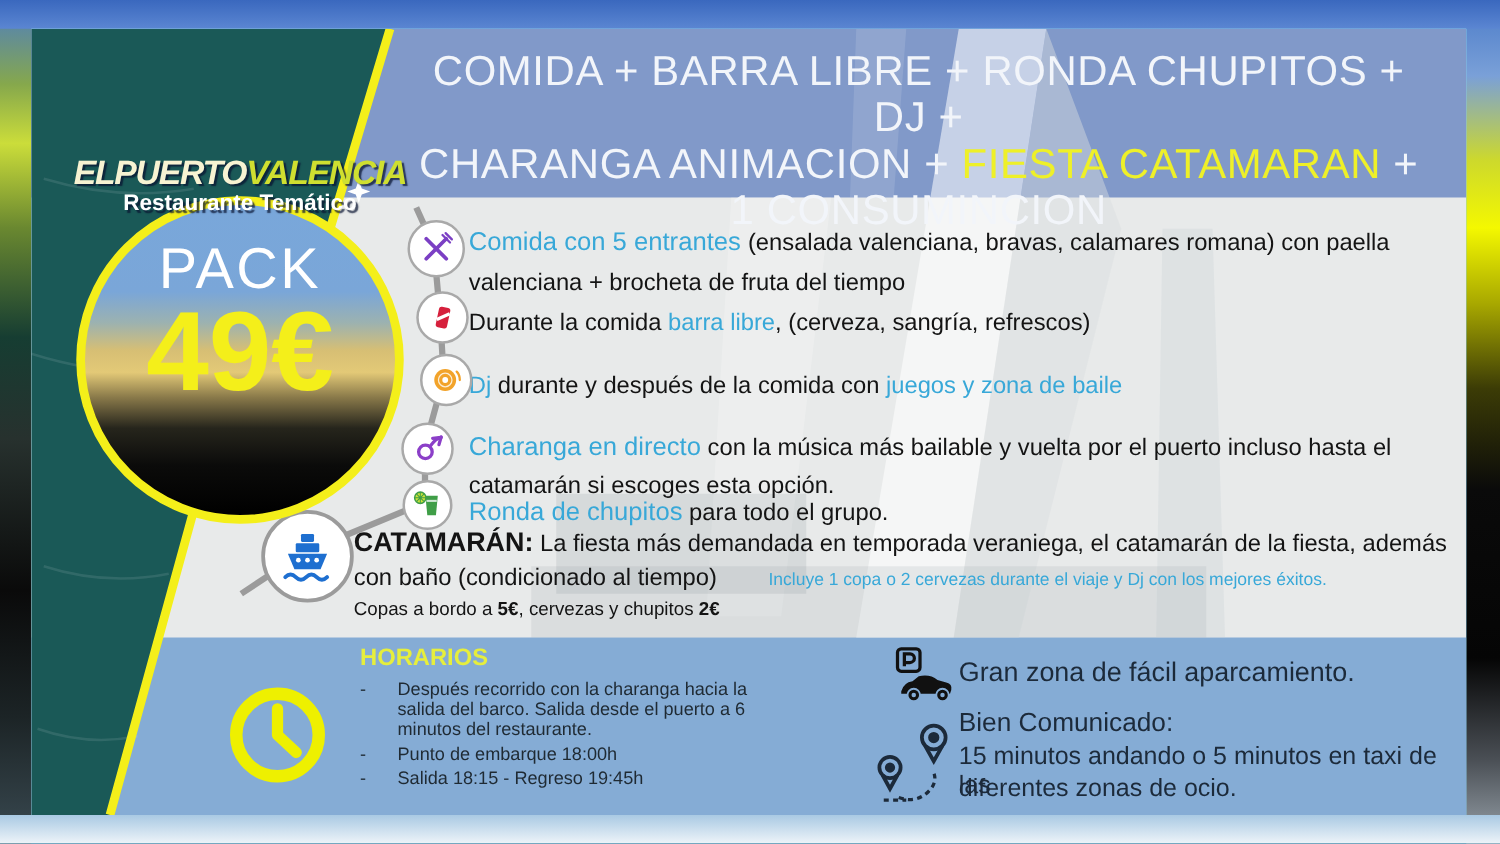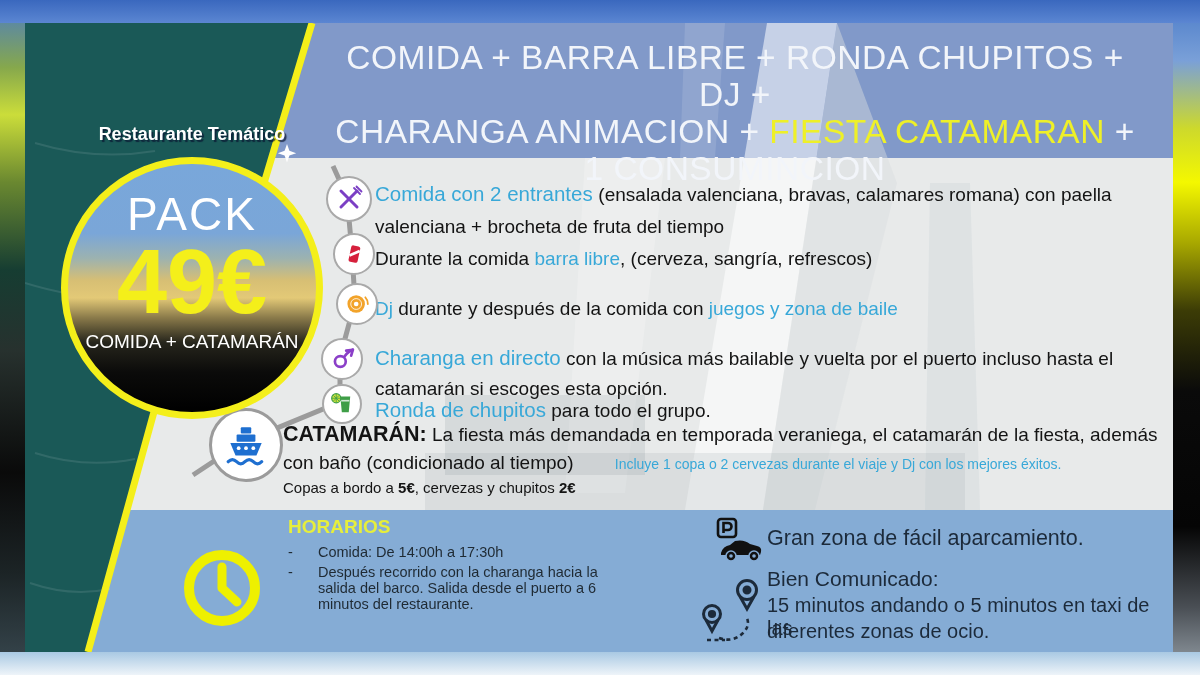--- a/index.html
+++ b/index.html
@@ -100,27 +100,27 @@
       <path d="M262 121 l2.4 6.8 6.8 2.4 -6.8 2.4 -2.4 6.8 -2.4 -6.8 -6.8 -2.4 6.8 -2.4 Z" fill="#ffffff"></path>
     </svg>
 
     <div class="main-title">
       <div>COMIDA + BARRA LIBRE + RONDA CHUPITOS + DJ +</div>
       <div><span>CHARANGA ANIMACION + </span><span class="hl">FIESTA CATAMARAN</span><span> +</span></div>
       <div>1 CONSUMINCION</div>
     </div>
 
     <div class="logo">
+      <div class="brand"><span class="b1">ELPUERTO</span><span class="b2">VALENCIA</span></div>
       <div class="sub">Restaurante Temático</div>
     </div>
 
     <div class="pack-circle">
       <div class="pack-label">PACK</div>
       <div class="pack-price">49€</div>
-      <div class="pack-caption">COMIDA + CATAMARÁN</div>
     </div>
 
     <div class="tl-icon" style="left:301px;top:153px;width:42px;height:42px;">
       <svg width="28" height="28" viewBox="0 0 28 28">
           <g stroke="#7b3fc4" stroke-width="3" stroke-linecap="round" fill="none">
         <path d="M6 6 L22 22"></path>
             <path d="M22 6 L6 22"></path>
           </g>
         <g stroke="#7b3fc4" stroke-width="1.8" stroke-linecap="round">
         <path d="M19 3 l6 6"></path>
@@ -167,40 +167,41 @@
         <rect x="17" y="5" width="10" height="6" rx="1" fill="#1e6fd0"></rect>
         <rect x="13" y="12" width="18" height="7" rx="1" fill="#1e6fd0"></rect>
         <path d="M7 20 h30 l-5 12 h-20 z" fill="#1e6fd0"></path>
         <circle cx="15" cy="25" r="1.8" fill="#fff"></circle>
           <circle cx="22" cy="25" r="1.8" fill="#fff"></circle>
           <circle cx="29" cy="25" r="1.8" fill="#fff"></circle>
         <path d="M5 38 q4 -4 8 0 t8 0 t8 0 t8 0" stroke="#1e6fd0" fill="none" stroke-width="3" stroke-linecap="round"></path>
         </svg>
     </div>
 
-    <div class="row" style="left:350px;top:155px;width:756px;"><span class="cyan lg">Comida con 2 entrantes </span><span>(ensalada valenciana, bravas, calamares romana) con paella valenciana + brocheta de fruta del tiempo</span></div>
+    <div class="row" style="left:350px;top:155px;width:756px;"><span class="cyan lg">Comida con 5 entrantes </span><span>(ensalada valenciana, bravas, calamares romana) con paella valenciana + brocheta de fruta del tiempo</span></div>
     <div class="row" style="left:350px;top:220px;width:780px;"><span>Durante la comida </span><span class="cyan">barra libre</span><span>, (cerveza, sangría, refrescos)</span></div>
     <div class="row" style="left:350px;top:270px;width:780px;"><span class="cyan">Dj</span><span> durante y después de la comida con </span><span class="cyan">juegos y zona de baile</span></div>
     <div class="row" style="left:350px;top:371px;width:700px;"><span class="cyan lg">Ronda de chupitos</span><span> para todo el grupo.</span></div>
     <div class="row" style="left:350px;top:320px;width:810px;line-height:30px;"><span class="cyan lg">Charanga en directo</span><span> con la música más bailable y vuelta por el puerto incluso hasta el catamarán si escoges esta opción.</span></div>
 
     <div class="cat-line1"><b>CATAMARÁN:</b><span> La fiesta más demandada en temporada veraniega, el catamarán de la fiesta, además</span></div>
     <div class="cat-line2"><span>con baño (condicionado al tiempo) </span><span class="cyan sm">Incluye 1 copa o 2 cervezas durante el viaje y Dj con los mejores éxitos.</span></div>
     <div class="cat-line3"><span>Copas a bordo a </span><b>5€</b><span>, cervezas y chupitos </span><b>2€</b></div>
 
     <div class="icon-abs" style="left:151px;top:519px;">
       <svg width="92" height="92" viewBox="0 0 92 92">
         <circle cx="46" cy="46" r="33" fill="none" stroke="#eef000" stroke-width="10"></circle>
         <path d="M46 46 V25 M46 46 L61 60" stroke="#eef000" stroke-width="9" stroke-linecap="round" fill="none"></path>
         </svg>
     </div>
     <div class="horarios-title">HORARIOS</div>
     <ul class="horarios-list">
-      <li>Comida: De 14:00h a 17:30h</li>
       <li>Después recorrido  con la charanga hacia la salida del barco. Salida desde el puerto a 6 minutos del restaurante.</li>
+      <li>Punto de embarque 18:00h</li>
+      <li>Salida 18:15 - Regreso 19:45h</li>
     </ul>
 
     <div class="icon-abs" style="left:688px;top:494px;">
       <svg width="54" height="48" viewBox="0 0 54 48">
         <rect x="5" y="2" width="18" height="18" rx="3" fill="none" stroke="#111" stroke-width="2.6"></rect>
         <path d="M10.5 16 V6 h4.5 a3.4 3.4 0 0 1 0 7 h-4.5" fill="none" stroke="#111" stroke-width="2.6"></path>
         <path d="M8 36 q2 -7 9 -8 l5 -4 q9 -2 15 3 l7 2 q5 1 4 6 l-1 3 h-39 z" fill="#111"></path>
         <circle cx="18" cy="39" r="5" fill="#111" stroke="#85acd5" stroke-width="1.5"></circle>
           <circle cx="18" cy="39" r="1.8" fill="#85acd5"></circle>
         <circle cx="41" cy="39" r="5" fill="#111" stroke="#85acd5" stroke-width="1.5"></circle>

